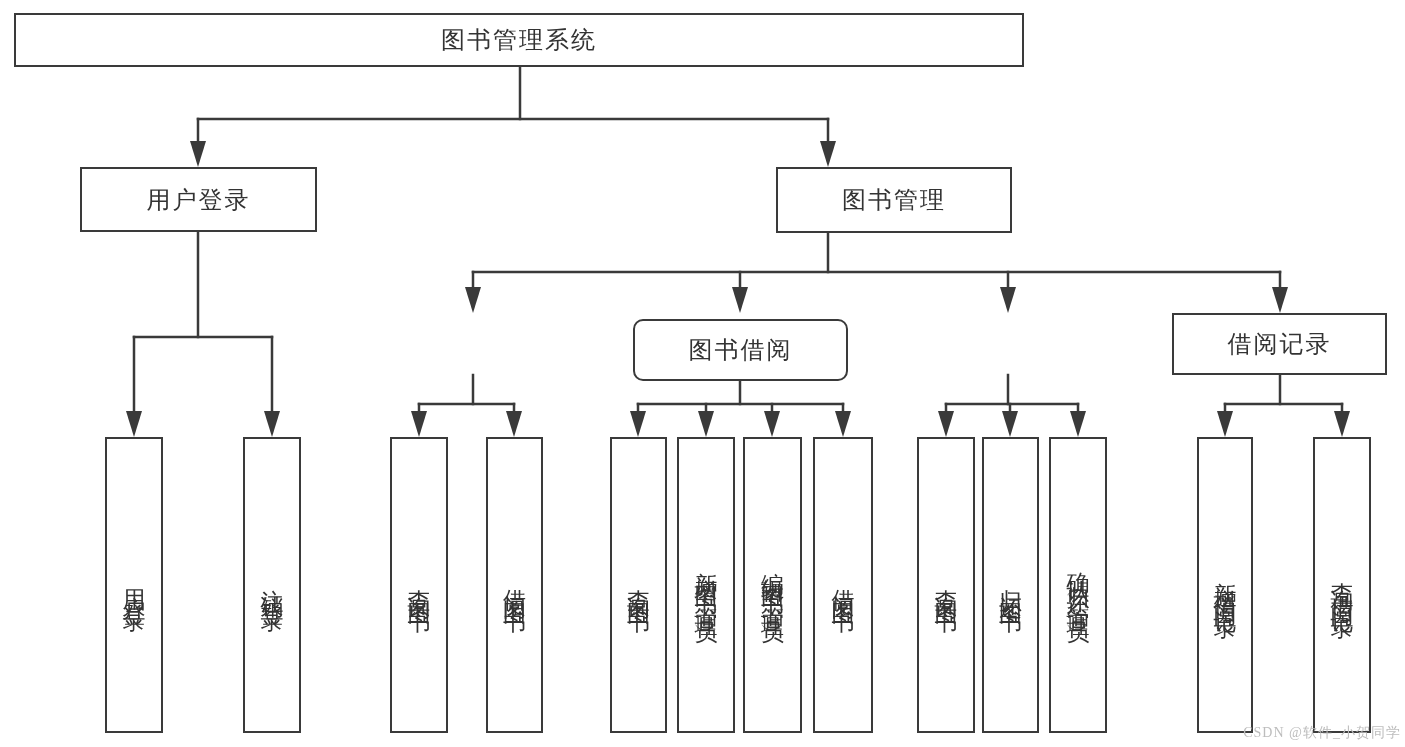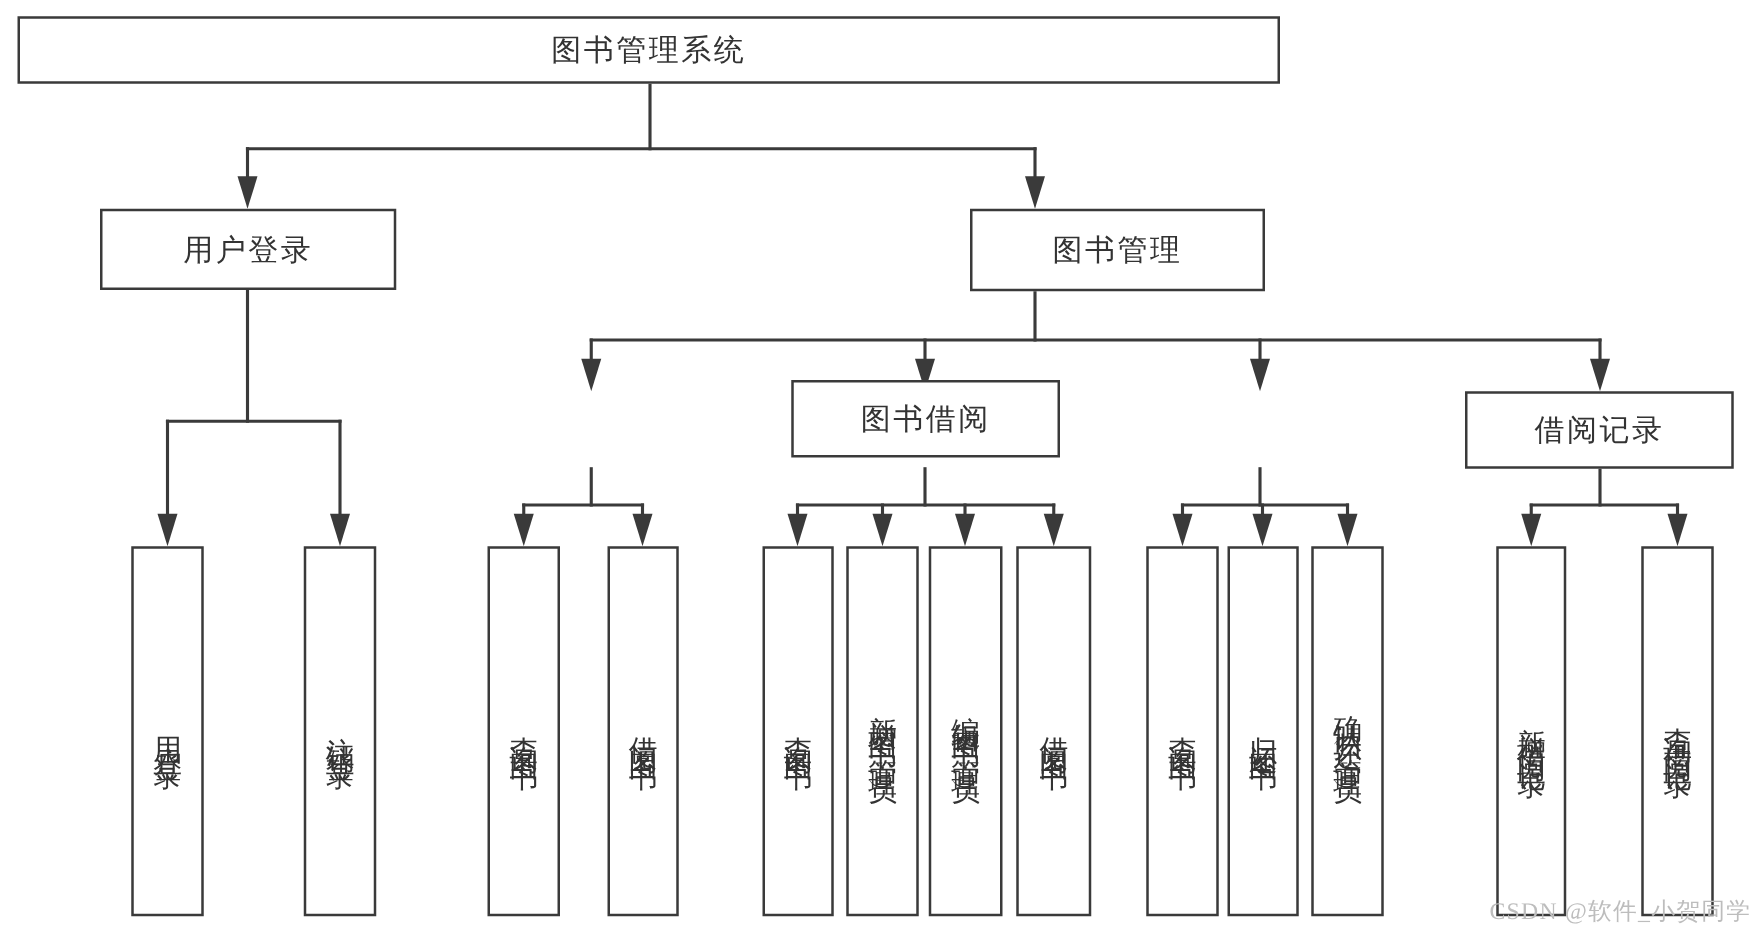--- a/index.html
+++ b/index.html
@@ -37,21 +37,21 @@
     color:var(--text);
     font-size:23px;
     writing-mode:vertical-rl;
     text-orientation:mixed;
     letter-spacing:7px;
     line-height:1;
   }
   .watermark{
     position:absolute;z-index:5;
     right:4px;bottom:5px;
-    font-size:19px;letter-spacing:1px;
+    font-size:14px;letter-spacing:1px;
     color:var(--watermark);
   }
 </style>
 </head>
 <body>
 
 <div class="stage">
 
   <svg class="wires" width="1405" height="747" viewBox="0 0 1405 747" aria-hidden="true">
     <g class="lines">
@@ -117,21 +117,21 @@
       <polygon points="1217,411 1233,411 1225,437"></polygon>
       <polygon points="1334,411 1350,411 1342,437"></polygon>
     </g>
   </svg>
 
   <div class="node" style="left:14px;top:13px;width:1010px;height:54px;">图书管理系统</div>
 
   <div class="node" style="left:80px;top:167px;width:237px;height:65px;">用户登录</div>
   <div class="node" style="left:732px;top:167px;width:236px;height:66px;margin-left:44px;">图书管理</div>
 
-  <div class="node" style="left:633px;top:304px;width:215px;height:62px;">图书借阅</div>
+  <div class="node" style="left:633px;top:319px;width:215px;height:62px;border-radius:10px;">图书借阅</div>
   <div class="node" style="left:1172px;top:313px;width:215px;height:62px;">借阅记录</div>
 
   <div class="leaf" style="left:105px;top:437px;width:58px;height:296px;">用户登录</div>
   <div class="leaf" style="left:243px;top:437px;width:58px;height:296px;">注销登录</div>
 
   <div class="leaf" style="left:390px;top:437px;width:58px;height:296px;">查询图书</div>
   <div class="leaf" style="left:486px;top:437px;width:57px;height:296px;">借阅图书</div>
 
   <div class="leaf" style="left:610px;top:437px;width:57px;height:296px;">查询图书</div>
   <div class="leaf" style="left:677px;top:437px;width:58px;height:296px;">新增图书（管理员）</div>

